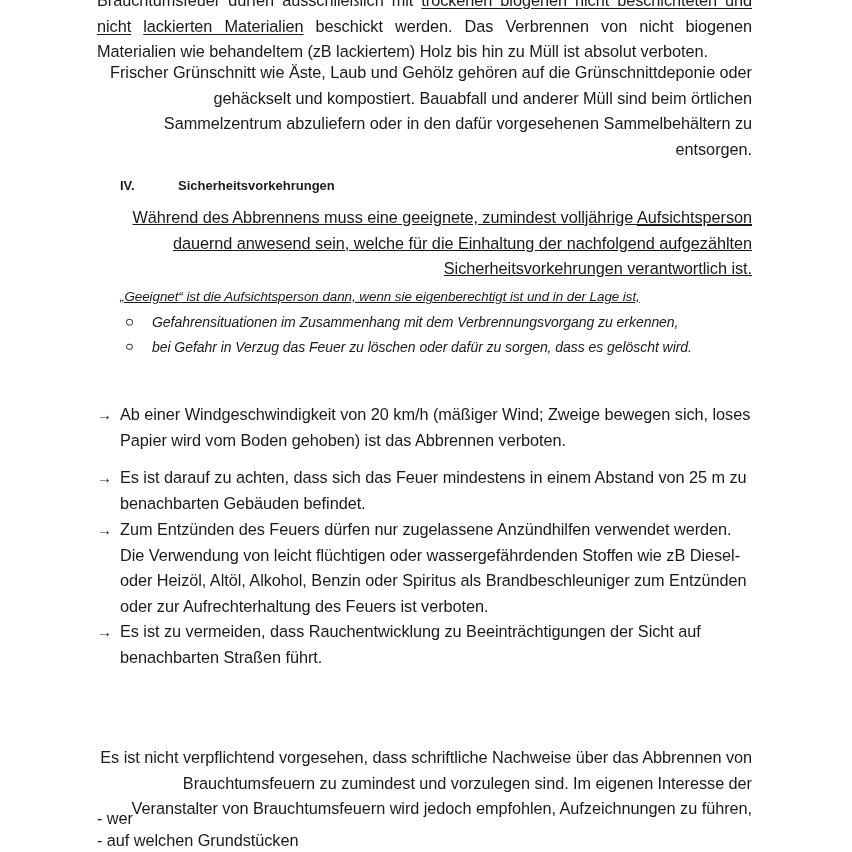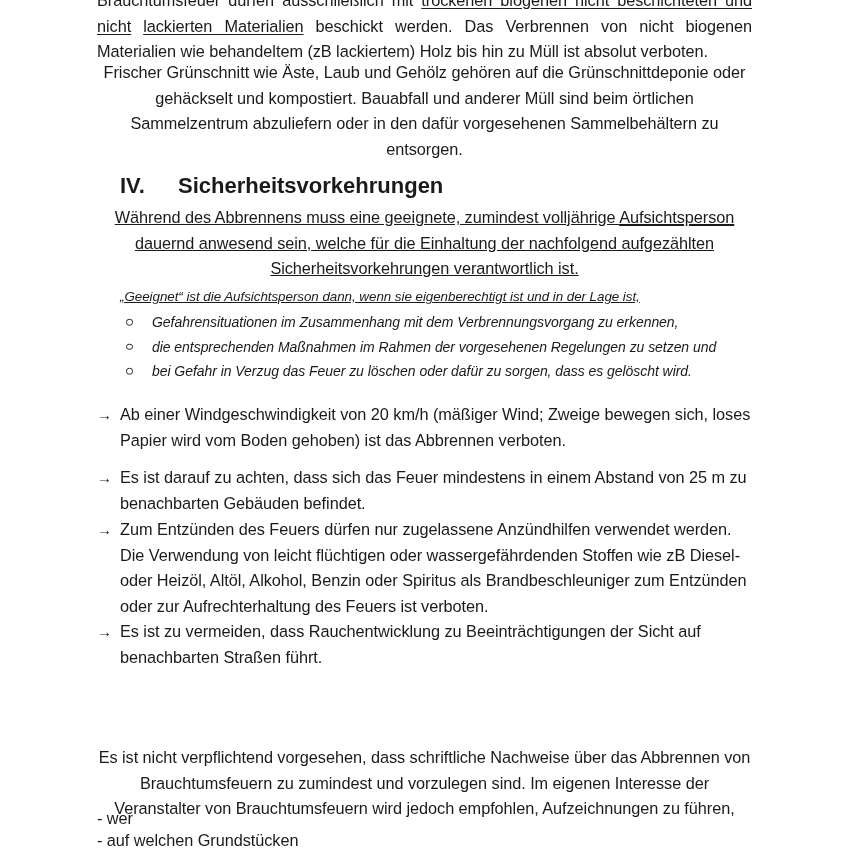--- a/index.html
+++ b/index.html
@@ -32,30 +32,30 @@
   }
 
   p.body {
     margin: 0;
     font-size: 16.3px;
     line-height: 25.6px;
     text-align: justify;
     text-justify: inter-word;
     letter-spacing: -0.05px;
   }
-  p.body.last-left { text-align: center; }
+  p.body.last-left { text-align: right; }
 
   .u { text-decoration: underline; text-underline-offset: 2px; }
 
   
   .heading {
     position: absolute;
     left: 97px;
     width: 655px;
-    font-size: 22px;
+    font-size: 13px;
     font-weight: bold;
     line-height: 22px;
     white-space: nowrap;
   }
   .heading .num {
     display: inline-block;
     width: 58px;
     margin-left: 23px;
   }
   .heading .title { display: inline-block; }
@@ -155,21 +155,20 @@
   <div class="col" style="top:205px;text-decoration:underline;">
     <p class="body last-left"><span>Während des Abbrennens muss eine geeignete, zumindest volljährige </span><span class="u">Aufsichtsperson</span><span> dauernd anwesend sein, welche für die Einhaltung der nachfolgend aufgezählten Sicherheitsvorkehrungen verantwortlich ist.</span></p>
   </div>
 
   <div class="note" style="top:285px;">
     <span class="intro">„Geeignet“ ist die Aufsichtsperson dann, wenn sie eigenberechtigt ist und in der Lage ist,</span>
   </div>
 
   <ul class="olist" style="top:310px;">
     <li><span class="marker"></span><span>Gefahrensituationen im Zusammenhang mit dem Verbrennungsvorgang zu erkennen,</span></li>
-    <li><span class="marker"></span><span>die entsprechenden Maßnahmen im Rahmen der vorgesehenen Regelungen zu setzen und</span></li>
     <li><span class="marker"></span><span>bei Gefahr in Verzug das Feuer zu löschen oder dafür zu sorgen, dass es gelöscht wird.</span></li>
   </ul>
 
   <div class="arrow-item last-left" style="top:402px;">
     <span class="arrow">→</span>
     <span>Ab einer Windgeschwindigkeit von 20 km/h (mäßiger Wind; Zweige bewegen sich, loses Papier wird vom Boden gehoben) ist das Abbrennen verboten.</span>
   </div>
 
   <div class="arrow-item last-left" style="top:465px;">
     <span class="arrow">→</span>

